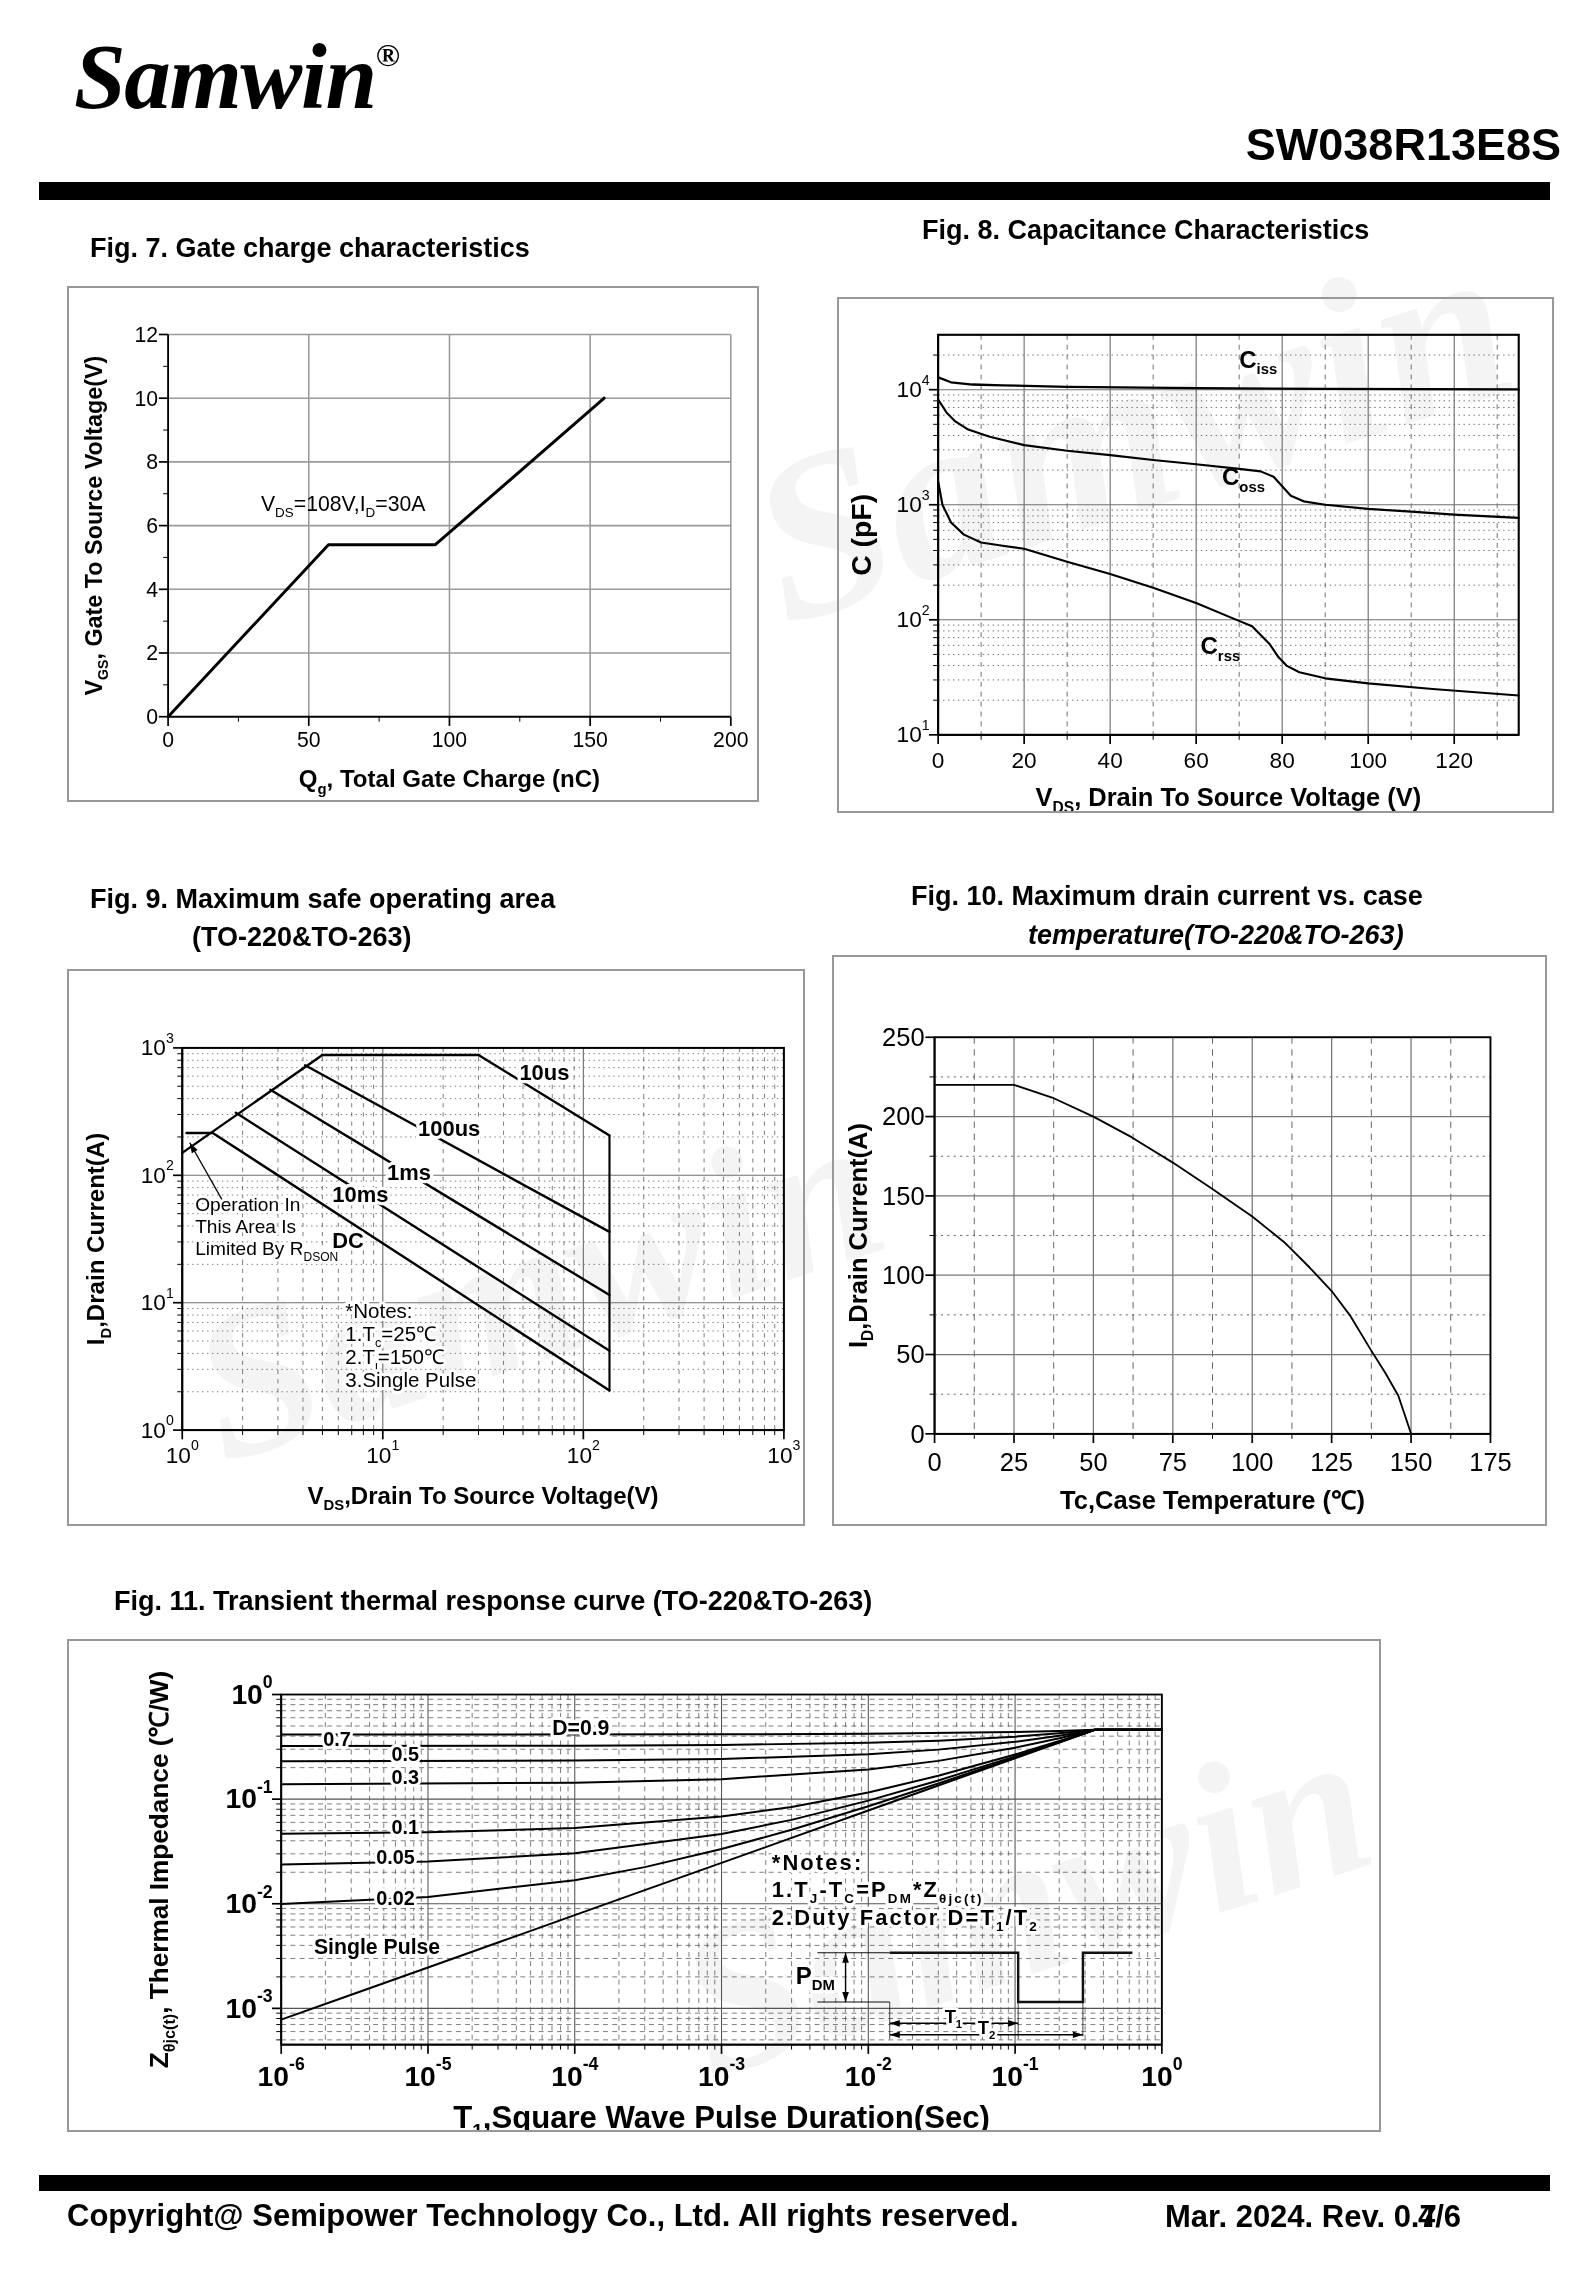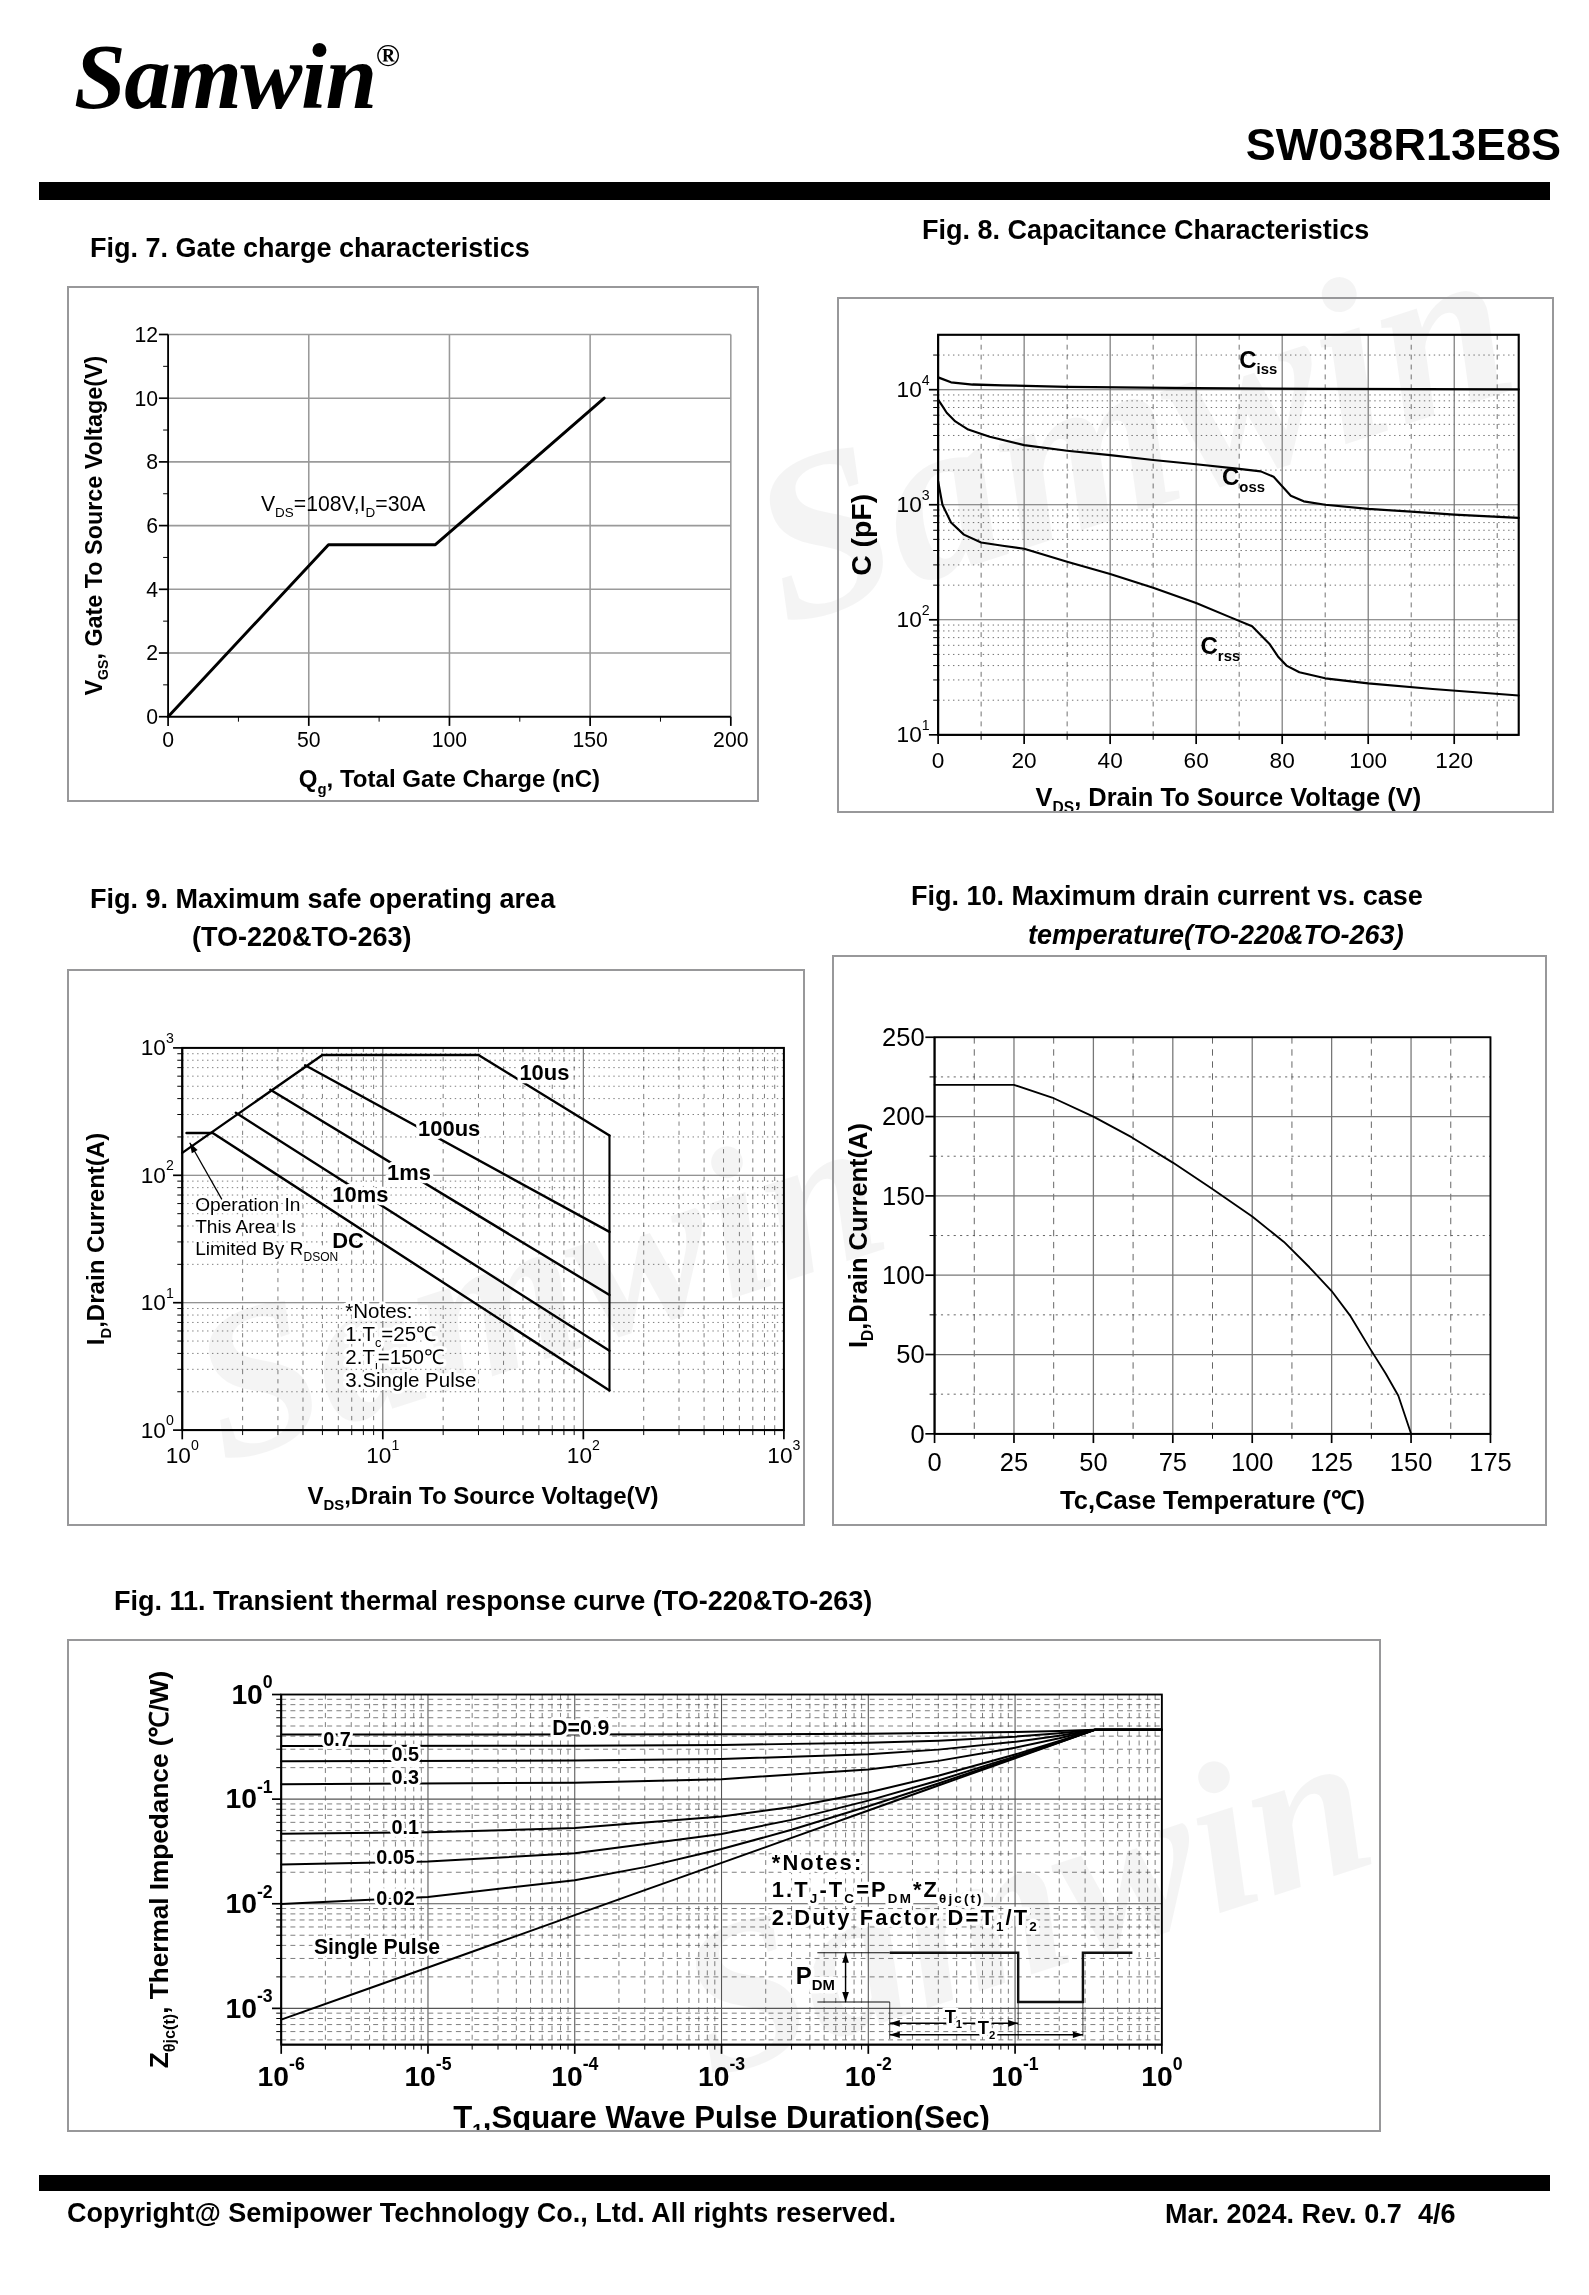--- a/index.html
+++ b/index.html
@@ -7,21 +7,21 @@
         font-family:"Liberation Sans",sans-serif;color:#000;}
   .logo{position:absolute;left:74px;top:21px;font-family:"Liberation Serif",serif;
         font-style:italic;font-weight:bold;font-size:93px;line-height:1.05;letter-spacing:-1.4px;margin-top:7px;}
   .logo sup{font-size:32.5px;vertical-align:42px;letter-spacing:0;}
   .partnum{position:absolute;right:28px;top:119px;font-size:45px;font-weight:bold;letter-spacing:0px;}
   .hrule{position:absolute;left:39px;right:39px;top:182px;height:18.4px;background:#000;}
   .frule{position:absolute;left:39px;right:39px;top:2175px;height:16.2px;background:#000;}
   .figtitle{position:absolute;font-size:27px;font-weight:bold;white-space:nowrap;}
   .figbox{position:absolute;border:2.8px solid #98989a;box-sizing:border-box;background:transparent;}
   .figbox svg{display:block;width:100%;height:100%;}
-  .foot{position:absolute;font-size:27px;font-weight:bold;white-space:nowrap;}
+  .foot{position:absolute;font-size:31px;font-weight:bold;white-space:nowrap;}
   .wm{position:absolute;font-family:"Liberation Serif",serif;font-style:italic;font-weight:bold;
       color:rgba(0,0,0,0.045);pointer-events:none;white-space:nowrap;z-index:0;}
 </style>
 </head>
 <body>
 
 <div id="page">
 
   <div class="wm" style="left:742px;top:297px;font-size:233px;transform:rotate(-18deg);">Samwin</div>
   <div class="wm" style="left:184px;top:1165px;font-size:212px;transform:rotate(-18deg);">Samwin</div>

